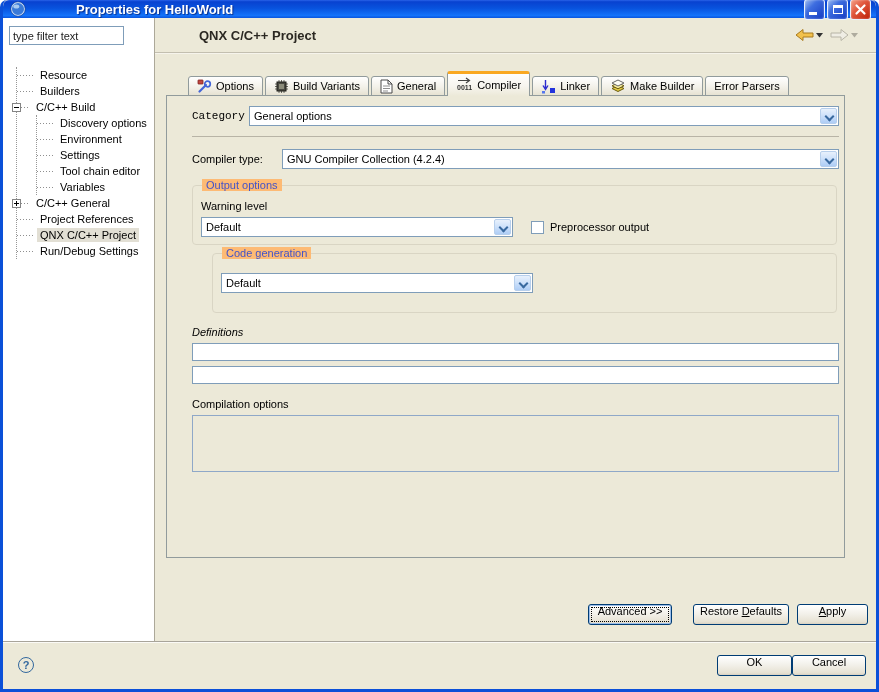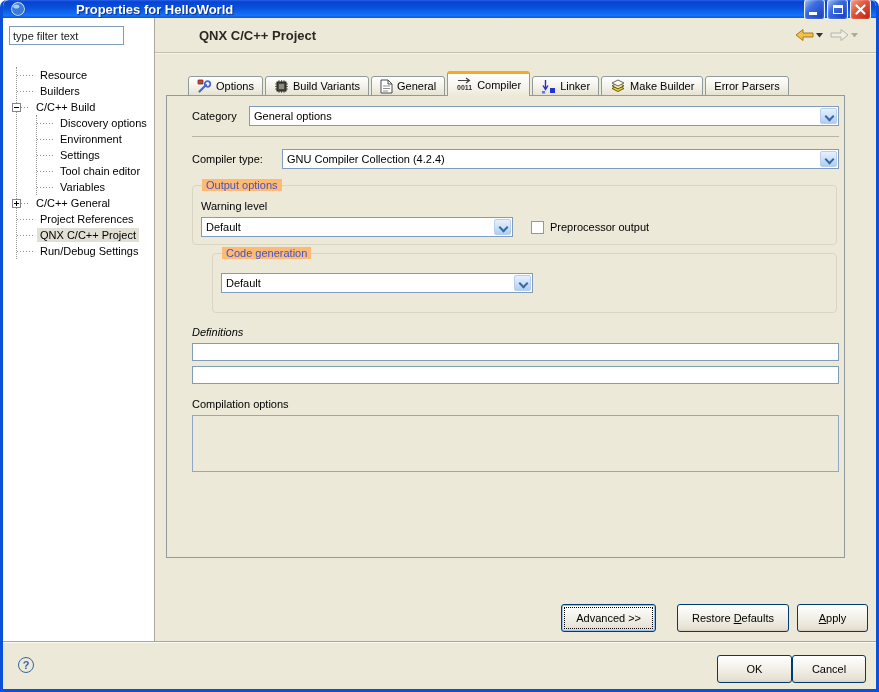--- a/index.html
+++ b/index.html
@@ -59,23 +59,23 @@
     background:linear-gradient(180deg,#E8F1FC 0%,#CCE0FA 50%,#AECDF5 100%); border:1px solid #B7CFEC; }
   .cbtn::after { content:""; position:absolute; left:5px; top:4px; width:5px; height:5px;
     border-right:2px solid #38699F; border-bottom:2px solid #38699F; transform:rotate(45deg); }
   .sep1 { border-top:1px solid #B8B4A6; margin:10px 0 0 0; }
   .group { border:1px solid #D9D5C4; border-radius:4px; position:relative; padding:14px 8px 0 8px; height:60px; }
   .gtitle { position:absolute; top:-7px; left:9px; background:#fdba74; padding:0 4px; color:#4353C8; }
   .txt { height:18px; width:100%; border:1px solid #7F9DB9; background:#fff; font:11px "Liberation Sans",sans-serif; padding:0 3px; }
   .checkbox { width:13px; height:13px; border:1px solid #7F9DB9; background:#fff; flex:none; }
   textarea.copts { width:100%; height:57px; resize:none; border:1px solid #8FA8C8; background:#ECE9D8; font:11px "Liberation Sans",sans-serif; padding:2px; }
   
-  .btn { min-width:70px; height:28px; padding:0 14px; border:1px solid #003C74; border-radius:3px;
+  .btn { min-width:70px; height:21px; padding:0 6px; border:1px solid #003C74; border-radius:3px;
     background:linear-gradient(180deg,#FFFFFF 0%,#F2F0E9 48%,#E6E1D2 90%,#D7CFC0 100%);
-    font:11px "Liberation Sans",sans-serif; display:inline-flex; align-items:center; justify-content:center;
+    font:11px "Liberation Sans",sans-serif; display:inline-flex; justify-content:center;
     position:relative; cursor:default; white-space:nowrap; }
   .btn .key { text-decoration:underline; }
   .btn.focus { box-shadow:inset 0 0 0 1px #9CBEEA; }
   .btn.focus::after { content:""; position:absolute; inset:2px; border:1px dotted #000; }
   .actions { display:flex; justify-content:flex-end; align-items:center; margin:46px 8px 0 0; }
   
   .bottombar { height:48px; flex:none; border-top:1px solid #A8A49A; box-shadow:inset 0 1px 0 #FBFAF6;
     display:flex; align-items:flex-start; padding:13px 10px 0 15px; }
   .help { width:16px; height:16px; border:1px solid #33689E; border-radius:50%; color:#33689E;
     font-size:11px; font-weight:bold; display:flex; align-items:center; justify-content:center; margin-top:2px; }
@@ -256,21 +256,21 @@
             </span>
             <span>Make Builder</span>
           </div>
           <div class="tab">
             <span>Error Parsers</span>
           </div>
         </div>
 
         <div class="folder">
           <div class="frow">
-            <span class="flabel" style="width:57px;">Category</span>
+            <span class="flabel" style="width:57px;font-family:Liberation Mono, monospace;">Category</span>
             <div class="combo" style="flex:1;">
               <span class="cval">General options</span>
               <span class="cbtn"></span>
             </div>
           </div>
 
           <div class="sep1"></div>
 
           <div class="frow" style="margin-top:12px;">
             <span class="flabel" style="width:90px;">Compiler type:</span>

